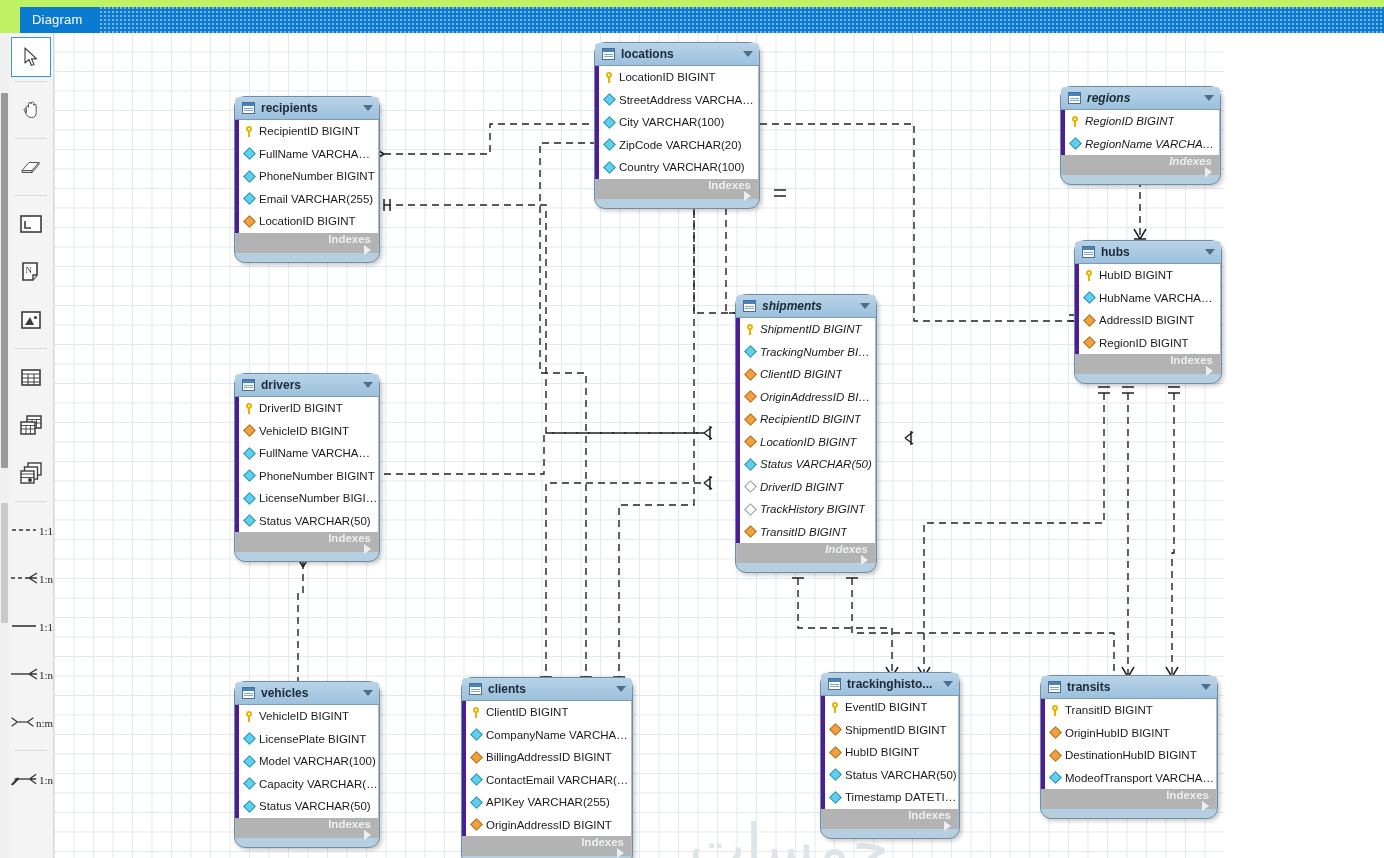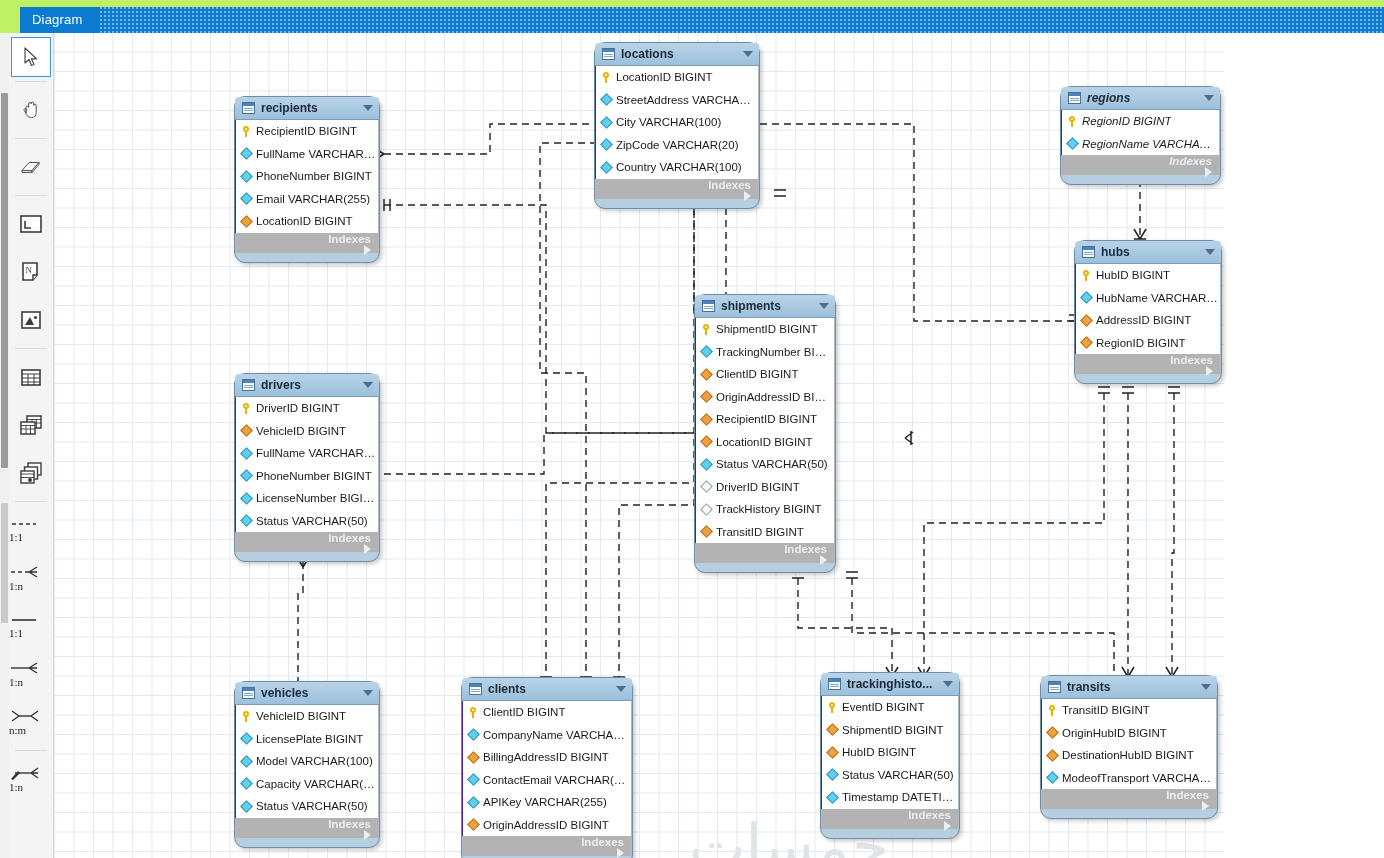--- a/index.html
+++ b/index.html
@@ -64,21 +64,22 @@
     background: #ffffff;
   }
   #toolbar .sep {
     height: 1px;
     background: #dcdcdc;
     margin: 4px 6px;
   }
   #toolbar .relic {
     width: 44px; height: 48px;
     display: flex;
-    flex-direction: column;
+    flex-direction: row;
+    align-items: center;
     justify-content: center;
   }
   #toolbar .relic .cap {
     font-size: 11px;
     color: #222;
     font-family: "Liberation Serif", serif;
     margin-top: 1px;
   }
   #scroll-edge {
     position: absolute;
@@ -198,21 +199,21 @@
   .table .hdr .caret {
     width: 0; height: 0;
     border-left: 5px solid transparent;
     border-right: 5px solid transparent;
     border-top: 6px solid #4d6e8a;
     flex: 0 0 auto;
     margin-left: 6px;
   }
   .table .body {
     background: #ffffff;
-    border-left: 1px solid #4c1d95;
+    border-left: 4px solid #4c1d95;
     border-right: 1px solid #a9bcca;
   }
   .table .fld {
     height: 22.5px;
     display: flex;
     align-items: center;
     padding-left: 6px;
     font-size: 11.5px;
     color: #1a1a1a;
     white-space: nowrap;
@@ -629,21 +630,21 @@
             <div class="fld">
               <span class="mk fk"></span>
               <span class="fname">RegionID BIGINT</span>
             </div>
           </div>
           <div class="idx">
             <span class="ilbl">Indexes</span>
             <span class="iarrow"></span>
           </div>
         </div>
-        <div class="table" style="left: 640px; top: 261px; width: 142px;">
+        <div class="table" style="left: 681px; top: 261px; width: 142px; font-style: italic;">
           <div class="hdr">
             <div class="ticon"></div>
             <div class="tname">shipments</div>
             <div class="caret"></div>
           </div>
           <div class="body">
             <div class="fld">
               <span class="mk pk"></span>
               <span class="fname">ShipmentID BIGINT</span>
             </div>

